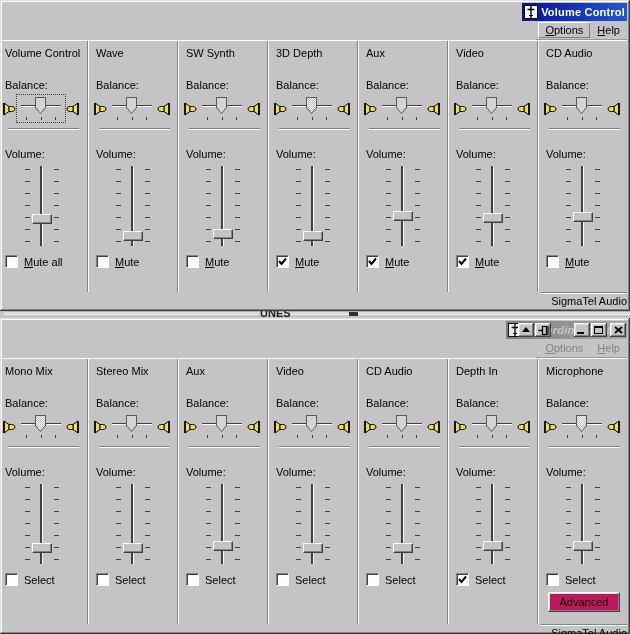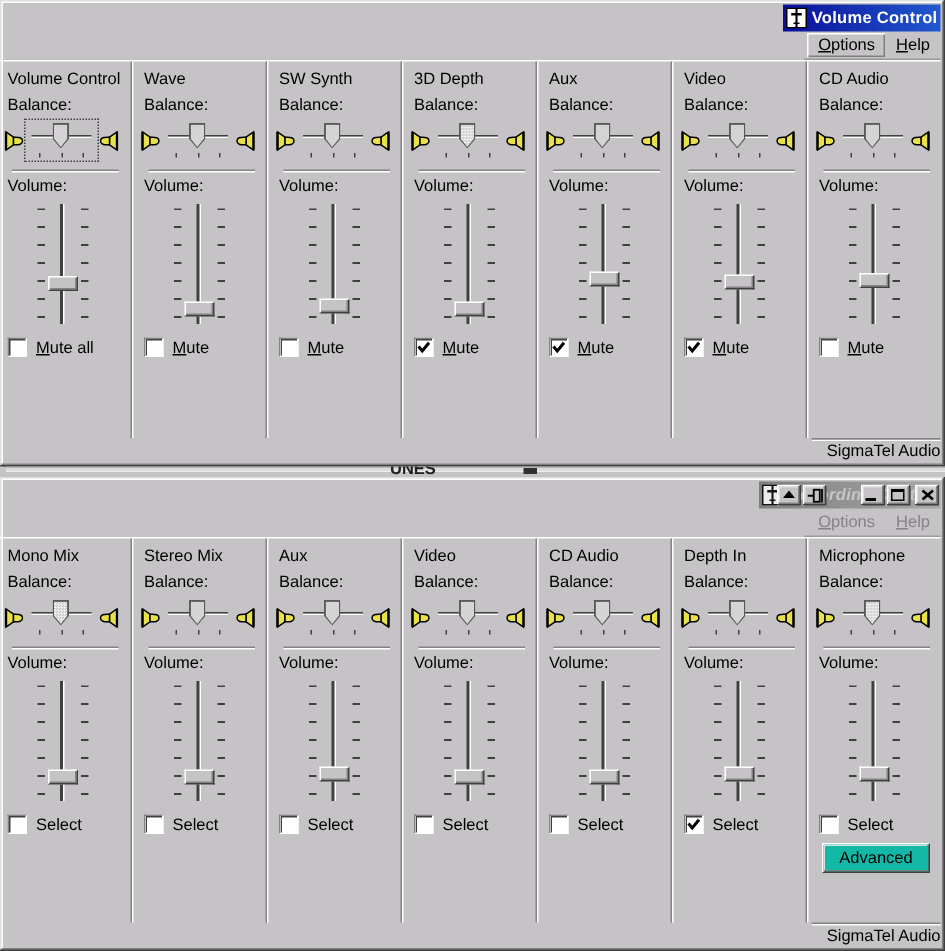--- a/index.html
+++ b/index.html
@@ -39,21 +39,21 @@
   .menu-item{padding:2px 7px;cursor:default;}
   .menu-item.raised{box-shadow:inset 1px 1px 0 #fff,inset -1px -1px 0 #808080;}
   .menu-item.disabled{color:#848284;}
   .menu-item u{text-underline-offset:1px;}
 
   
   .cols{flex:1 1 auto;display:flex;border-top:1px solid #fff;}
   .col{width:90px;flex:0 0 90px;padding:4px 0 0 8px;position:relative;}
   .col + .col{border-left:1px solid #848284;box-shadow:inset 1px 0 0 #fff;}
   .ch-name{margin-top:2px;height:14px;white-space:nowrap;overflow:hidden;}
-  .lbl{margin-top:3px;height:13px;}
+  .lbl{margin-top:18px;height:13px;}
 
   
   .brow{display:flex;align-items:center;gap:2px;margin:3px 0 0 -2px;height:27px;}
   .spk{width:13px;height:14px;flex:0 0 13px;}
   .spk.right svg{transform:scaleX(-1);}
   .bslider{position:relative;width:46px;height:25px;}
   .bslider.focus{outline:1px dotted #404040;outline-offset:1px;}
   .btrack{position:absolute;left:3px;right:3px;top:9px;height:1px;background:#404040;box-shadow:0 1px 0 #fff;}
   .bthumb{position:absolute;left:50%;top:1px;width:11px;height:17px;margin-left:-6px;}
   .bthumb .o,.bthumb .i{position:absolute;clip-path:polygon(0 0,100% 0,100% 62%,50% 100%,0 62%);}
@@ -77,21 +77,21 @@
 
   
   .chk{display:flex;align-items:center;gap:6px;margin-top:9px;cursor:default;}
   .box{width:13px;height:13px;background:#fff;border:1px solid;border-color:#848284 #fff #fff #848284;
     box-shadow:inset 1px 1px 0 #404040;display:flex;align-items:center;justify-content:center;flex:0 0 13px;}
   .box svg{visibility:hidden;margin-top:-1px;}
   .box.checked svg{visibility:visible;}
   .chklbl{white-space:nowrap;}
   .chklbl u{text-underline-offset:1px;}
 
-  .advanced{display:block;margin:6px 0 12px 2px;width:72px;height:20px;background:#14b8a6;
+  .advanced{display:block;margin:6px 0 12px 2px;width:72px;height:20px;background:#be185d;
     font-family:"Liberation Sans","DejaVu Sans",sans-serif;font-size:11px;color:#000;
     border:1px solid;border-color:#fff #404040 #404040 #fff;box-shadow:inset -1px -1px 0 #848284,inset 1px 1px 0 #dfdfdf;}
 
   
   .status{flex:0 0 16px;height:16px;border-top:1px solid #848284;box-shadow:inset 0 1px 0 #fff;
     padding:2px 0 0 10px;white-space:nowrap;}
 
   
   .gap-strip{position:absolute;left:4px;top:311px;width:630px;height:7px;overflow:hidden;
     background:linear-gradient(#b5b2b5 0 1px,#dedbde 1px 3px,#efefef 3px 4px,#c6c3c6 4px 7px);}

